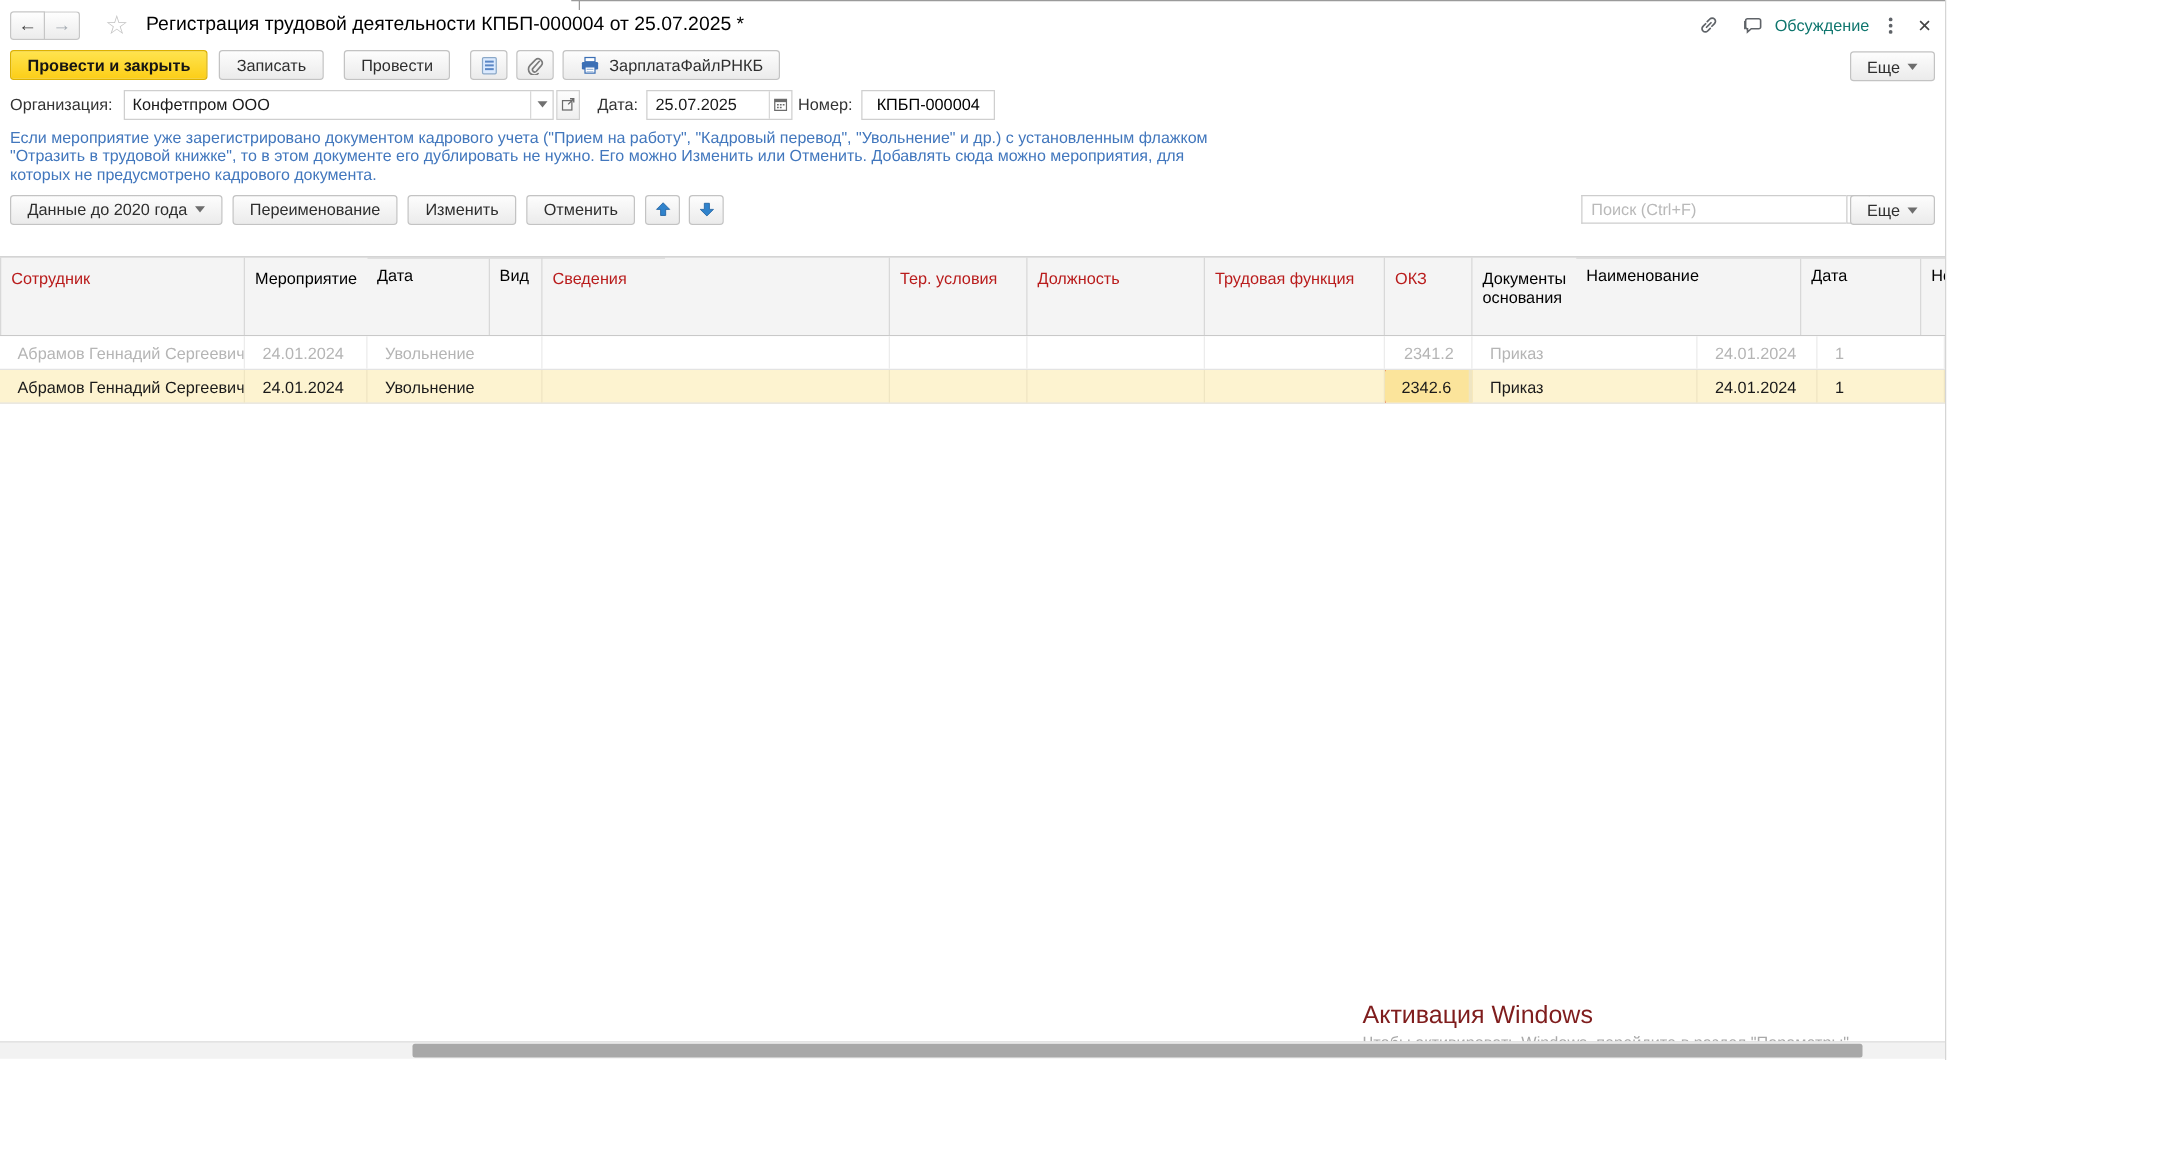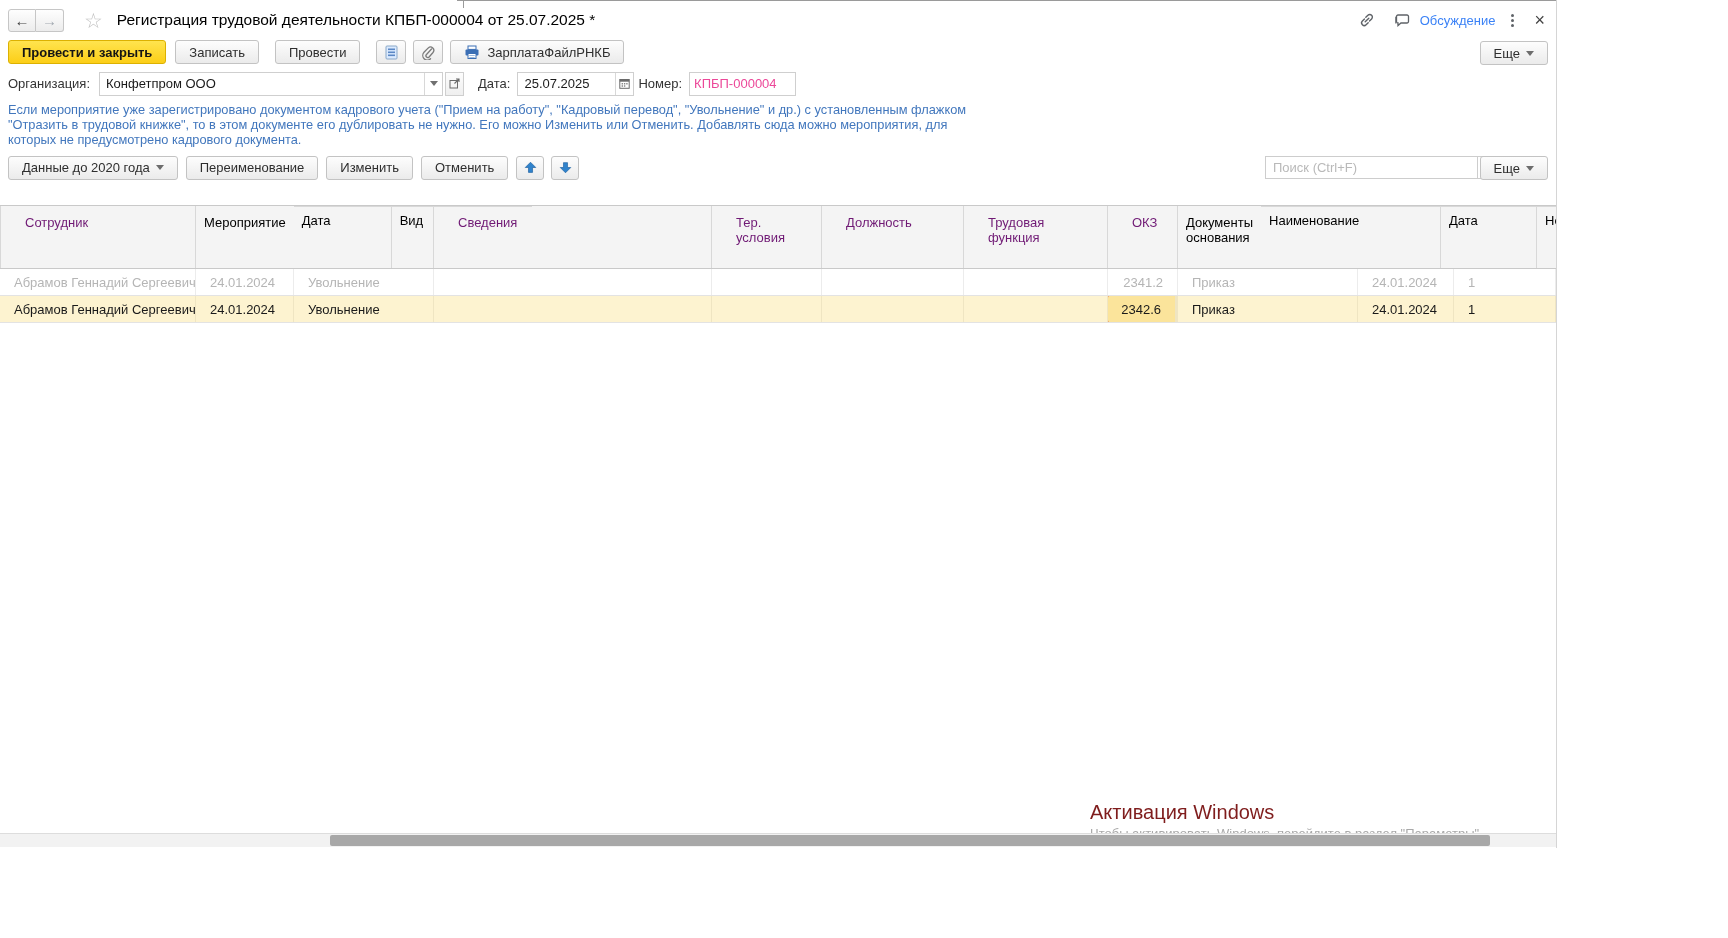--- a/index.html
+++ b/index.html
@@ -13,21 +13,21 @@
   
   .titlebar { position:absolute; top:2px; left:0; width:1557px; height:36px; display:flex; align-items:center; }
   .navgroup { display:flex; margin-left:8px; }
   .navbtn { width:28px; height:23px; border:1px solid #c6c6c6; background:linear-gradient(#fefefe,#ececec); display:flex; align-items:center; justify-content:center; font-size:15px; cursor:pointer; }
   .navbtn.back { border-radius:3px 0 0 3px; color:#3f3f3f; }
   .navbtn.fwd  { border-radius:0 3px 3px 0; border-left:none; color:#a3aab1; }
   .star { margin-left:20px; font-size:21px; color:#c3c3c3; line-height:1; }
   .doc-title { margin-left:14px; font-size:15.5px; font-weight:normal; color:#000; white-space:nowrap; }
   .titlebar-right { position:absolute; right:8px; top:0; height:36px; display:flex; align-items:center; gap:14px; }
   .tb-ico { width:22px; height:22px; display:flex; align-items:center; justify-content:center; cursor:pointer; }
-  .disc-label { font-size:13px; color:#3b82f6; margin-left:-8px; }
+  .disc-label { font-size:13px; color:#0f766e; margin-left:-8px; }
   .dots3 { display:flex; flex-direction:column; gap:2px; padding:2px; cursor:pointer; }
   .dots3 i { width:3px; height:3px; border-radius:50%; background:#5f6368; }
   .closex { font-size:18px; color:#444; cursor:pointer; padding:0 4px; }
 
   
   .toolbar { position:absolute; top:40px; left:0; width:1557px; height:26px; display:flex; align-items:flex-start; }
   .btn { height:24px; border:1px solid #c3c3c3; border-radius:3px; background:linear-gradient(#fdfdfd,#ebebeb); font-size:13px; color:#2e2e2e; padding:0 13px; display:inline-flex; align-items:center; justify-content:center; cursor:pointer; white-space:nowrap; font-family:"Liberation Sans",sans-serif; }
   .btn.primary { background:linear-gradient(#ffe44f,#fcce17); border-color:#dcb101; font-weight:bold; color:#141414; }
   .btn.icon { width:30px; padding:0; }
   .btn .carr { margin-left:6px; width:0; height:0; border-left:4px solid transparent; border-right:4px solid transparent; border-top:5px solid #6d6d6d; }
@@ -35,39 +35,39 @@
   .more-top { position:absolute; right:9px; top:1px; }
 
   
   .formrow { position:absolute; top:71px; left:0; width:1557px; height:25px; display:flex; align-items:center; font-size:13px; color:#333; }
   .flabel { white-space:nowrap; }
   .combo { display:flex; height:24px; border:1px solid #cfcfcf; background:#fff; align-items:stretch; }
   .combo input { border:none; outline:none; font-size:13px; padding:0 6px; font-family:"Liberation Sans",sans-serif; color:#1a1a1a; flex:1; min-width:0; background:transparent; }
   .combo .seg { width:18px; border-left:1px solid #d8d8d8; display:flex; align-items:center; justify-content:center; cursor:pointer; }
   .tri-down { width:0; height:0; border-left:4px solid transparent; border-right:4px solid transparent; border-top:5px solid #707070; }
   .sq-btn { width:19px; height:24px; border:1px solid #cfcfcf; background:linear-gradient(#fdfdfd,#efefef); display:flex; align-items:center; justify-content:center; margin-left:2px; cursor:pointer; }
-  .txt-input { height:24px; border:1px solid #cfcfcf; font-size:13px; padding:0 4px; font-family:"Liberation Sans",sans-serif; color:#ec4899; }
+  .txt-input { height:24px; border:1px solid #cfcfcf; font-size:13px; padding:0 4px; font-family:"Liberation Sans",sans-serif; color:#000000;text-align:center; }
 
   
   .hint { position:absolute; top:103px; left:8px; width:1100px; font-size:12.8px; line-height:14.8px; color:#4277bd; }
 
   
   .cmdbar { position:absolute; top:155px; left:0; width:1557px; height:25px; display:flex; align-items:center; }
   .arrbtn { width:28px; height:24px; border:1px solid #c3c3c3; border-radius:3px; background:linear-gradient(#fdfdfd,#ebebeb); display:flex; align-items:center; justify-content:center; cursor:pointer; }
   .searchwrap { position:absolute; right:61px; top:1px; display:flex; height:23px; }
   .searchwrap input { width:212px; height:23px; border:1px solid #cdcdcd; border-right:none; font-size:13px; padding:0 7px; color:#1a1a1a; font-family:"Liberation Sans",sans-serif; }
   .searchwrap input::placeholder { color:#b9b9b9; }
   .search-x { width:19px; height:23px; border:1px solid #cdcdcd; display:flex; align-items:center; justify-content:center; color:#8b8b8b; font-size:13px; cursor:pointer; background:#fff; }
   .more-cmd { position:absolute; right:9px; top:1px; }
 
   
   .grid { position:absolute; top:205px; left:0; width:1557px; font-size:13px; }
   .thead { display:flex; border-top:1px solid #c9c9c9; border-bottom:1px solid #c9c9c9; background:#f4f4f4; }
   .th, .thgroup { border-right:1px solid #d8d8d8; }
-  .th { padding:9px 8px 0 24px; height:62px; color:#701a75; }
+  .th { padding:9px 8px 0 8px; height:62px; color:#b91c1c; }
   .th:first-child { border-left:1px solid #d8d8d8; }
   .thgroup { height:62px; display:flex; flex-direction:row; }
   .th-top { padding:9px 8px 0 8px; height:34px; }
   .th-sub { display:flex; border-top:1px solid #d8d8d8; flex:1; }
   .th-sub .sth { padding:6px 8px 0 8px; border-right:1px solid #d8d8d8; }
   .th-sub .sth:last-child { border-right:none; }
   .tr { display:flex; height:27px; border-bottom:1px solid #e3e3e3; background:#fff; }
   .td { padding:0 14px; display:flex; align-items:center; border-right:1px solid #ececec; height:100%; overflow:hidden; white-space:nowrap; }
   .td.num { justify-content:flex-end; }
   .tr.inactive .td { color:#b5b5b5; }

